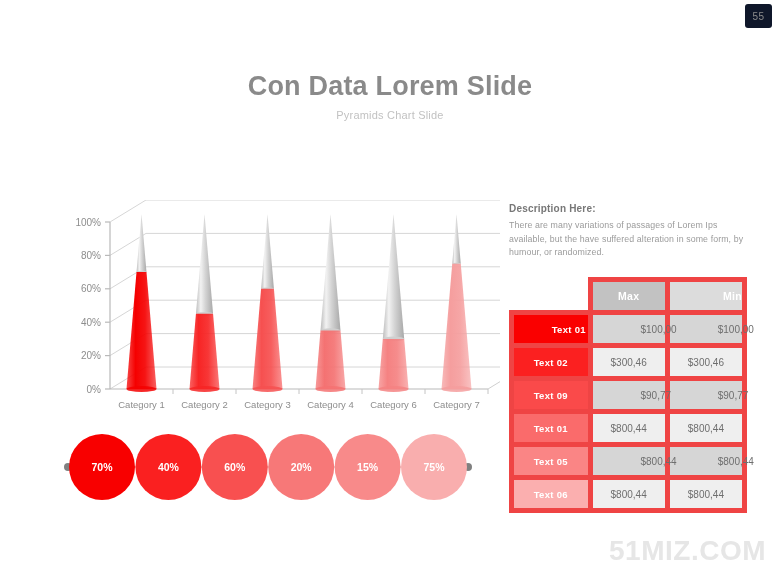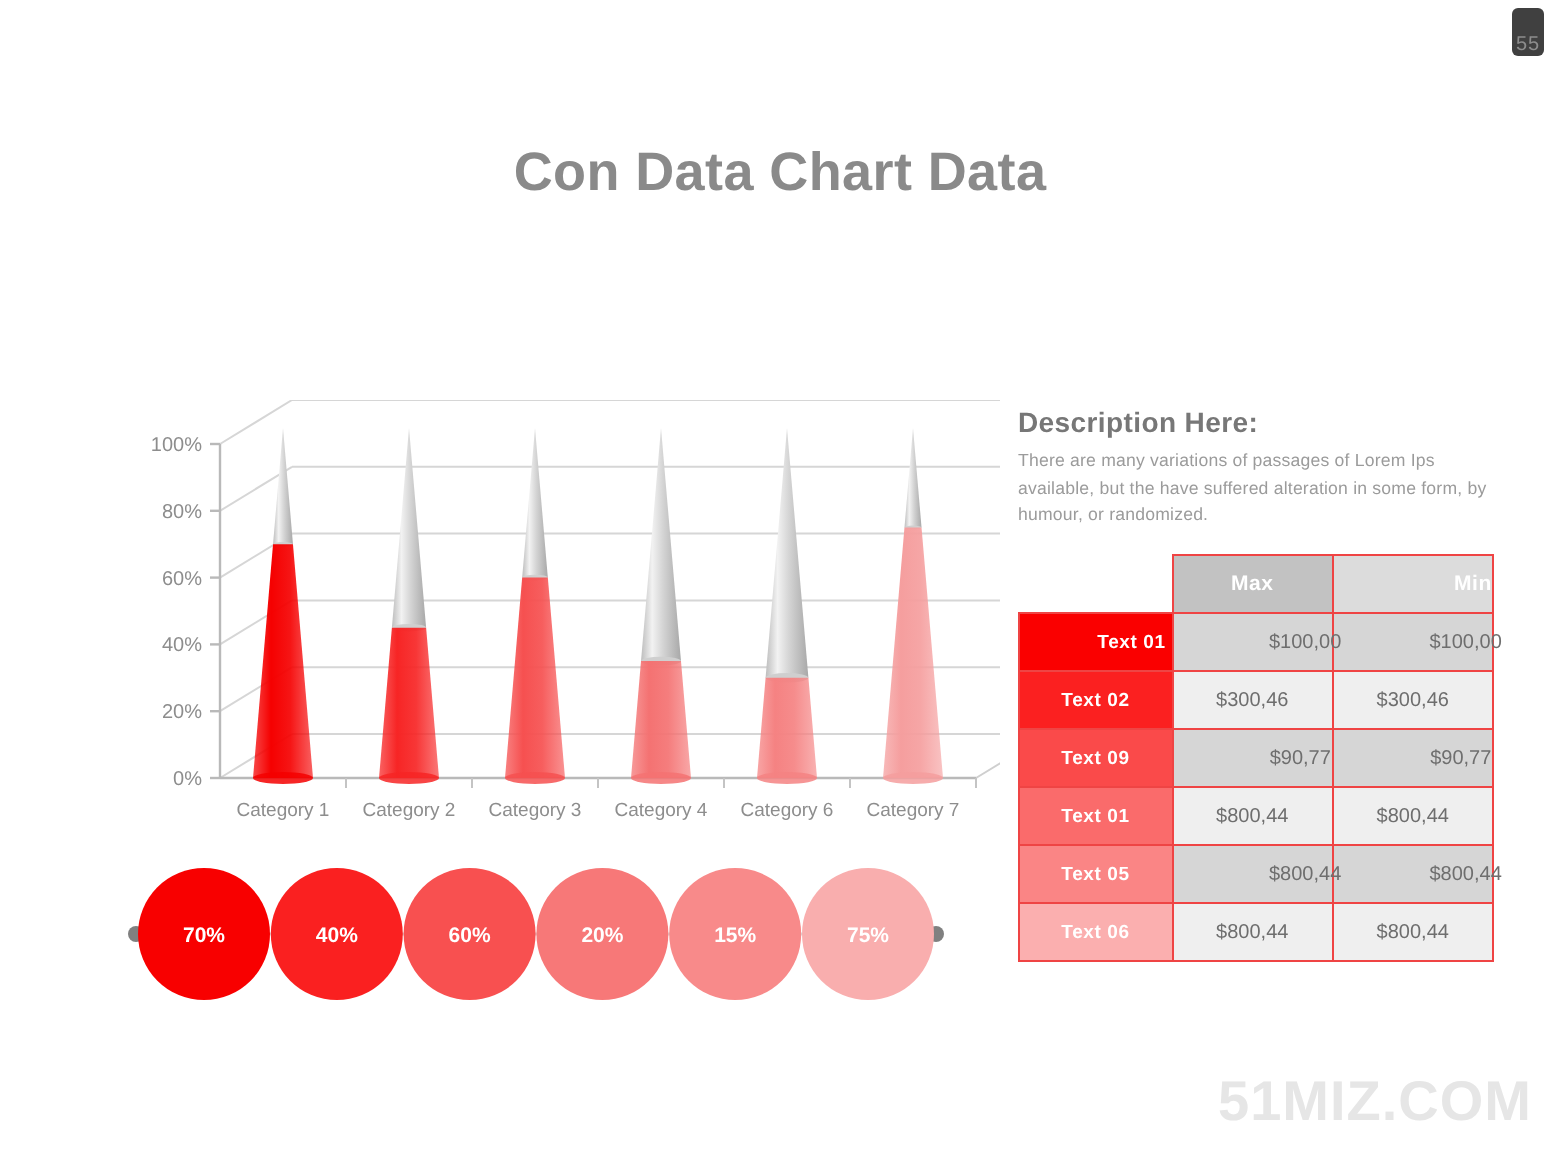--- a/index.html
+++ b/index.html
@@ -13,28 +13,28 @@
     font-family: "Liberation Sans", sans-serif;
     overflow: hidden;
     position: relative;
   }
 
   
   #slide-badge {
     position: absolute;
     top: 4px;
     right: 8px;
-    width: 16px;
+    width: 27px;
     height: 24px;
-    background: #404040;
+    background: #0f172a;
     border-radius: 3px;
     color: #8c8c8c;
     font-size: 10px;
     display: flex;
-    align-items: flex-end;
+    align-items: center;
     justify-content: center;
     letter-spacing: 0.5px;
   }
 
   
   #title-block {
     position: absolute;
     top: 72px;
     left: 0;
     width: 780px;
@@ -92,21 +92,21 @@
   }
 
   
   #right-panel {
     position: absolute;
     left: 509px;
     top: 203px;
     width: 238px;
   }
   #desc-heading {
-    font-size: 14px;
+    font-size: 10px;
     font-weight: bold;
     color: #777777;
     letter-spacing: 0.2px;
     margin-bottom: 5px;
   }
   #desc-body {
     font-size: 8.8px;
     color: #9b9b9b;
     line-height: 1.55;
     letter-spacing: 0.1px;
@@ -121,21 +121,21 @@
     border-collapse: collapse;
     table-layout: fixed;
   }
   #data-table td, #data-table th {
     padding: 0;
     margin: 0;
     height: 28px;
     text-align: center;
     vertical-align: middle;
     font-size: 10px;
-    border: 1px solid #ef4444;
+    border: 5px solid #ef4444;
   }
   #data-table .corner-cell {
     background: #ffffff;
     border: none;
     width: 76px;
   }
   #data-table .hdr {
     font-weight: bold;
     color: #ffffff;
     letter-spacing: 0.3px;
@@ -168,21 +168,22 @@
   }
 </style>
 </head>
 <body>
 
 <div id="slide-badge">
   <span>55</span>
 </div>
 
 <div id="title-block">
-  <div id="page-title">Con Data Chart Data</div>
+  <div id="page-title">Con Data Lorem Slide</div>
+  <div id="page-subtitle">Pyramids Chart Slide</div>
 </div>
 
 <div id="chart-area">
   <svg id="chart-svg" width="460" height="215" viewBox="0 0 460 215">
     <defs>
       <linearGradient id="greyCone" x1="0" y1="0" x2="1" y2="0">
         <stop offset="0%" stop-color="#bdbdbd"></stop>
         <stop offset="28%" stop-color="#f2f2f2"></stop>
         <stop offset="55%" stop-color="#d4d4d4"></stop>
         <stop offset="100%" stop-color="#a8a8a8"></stop>

